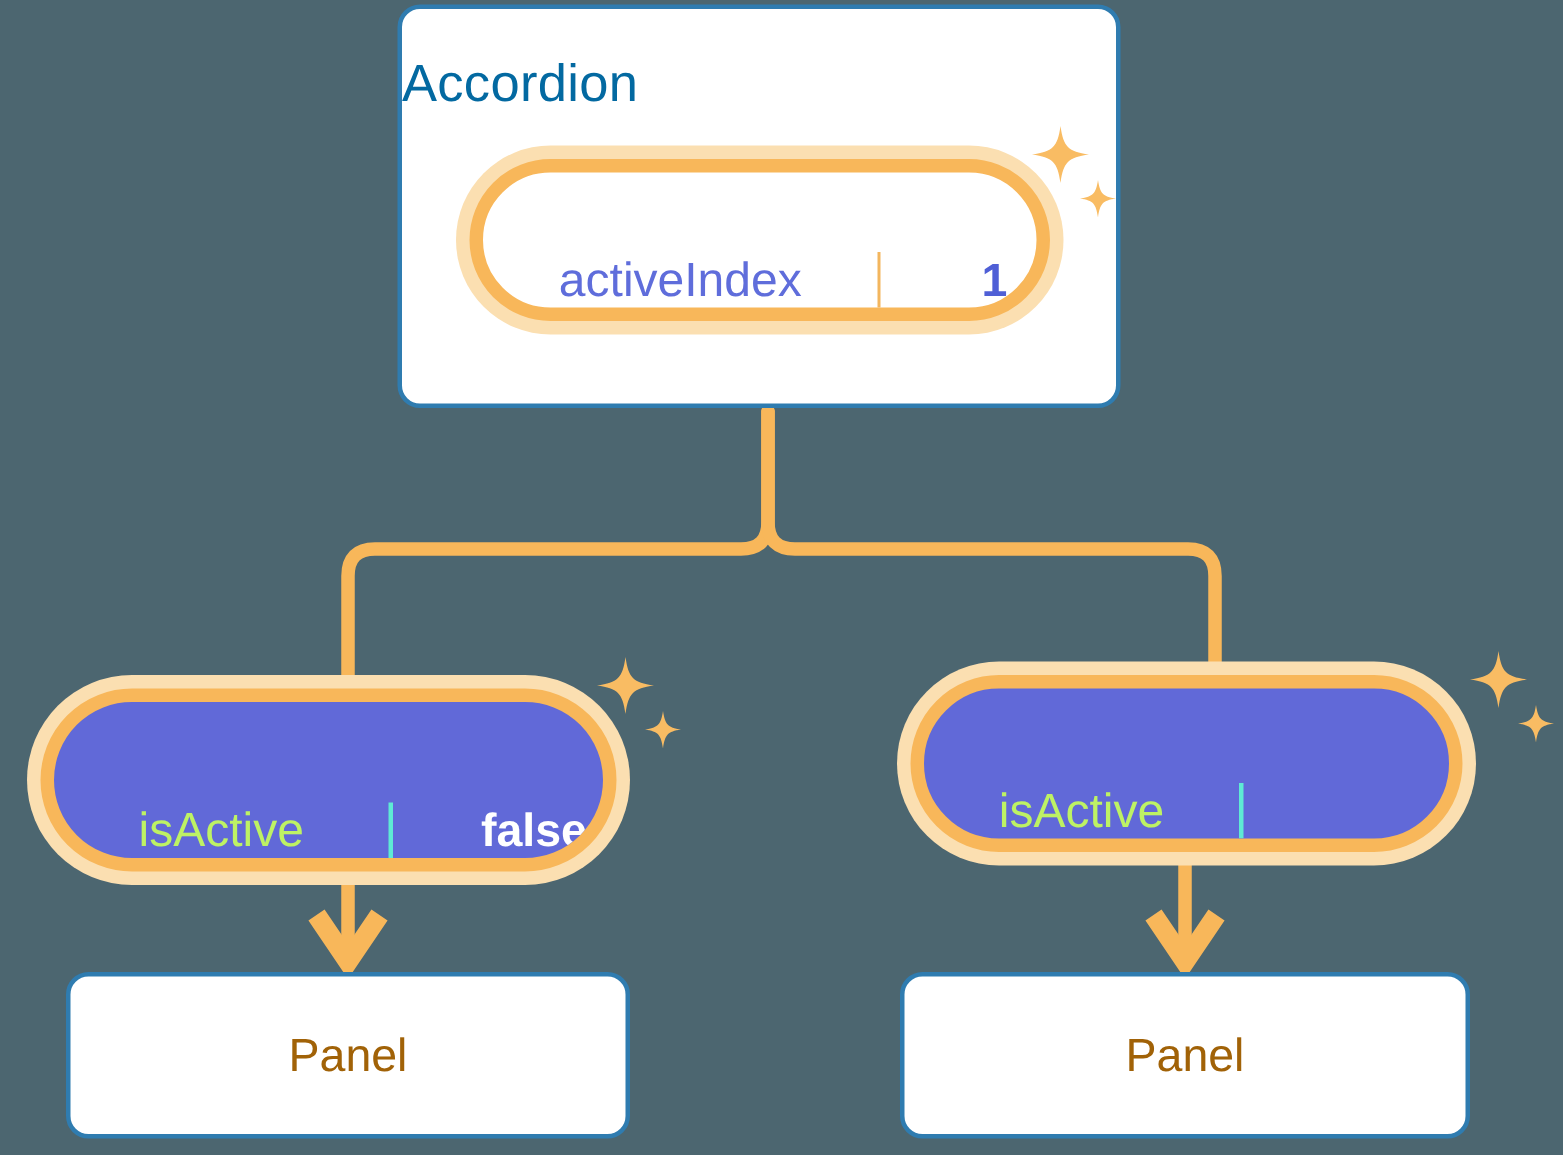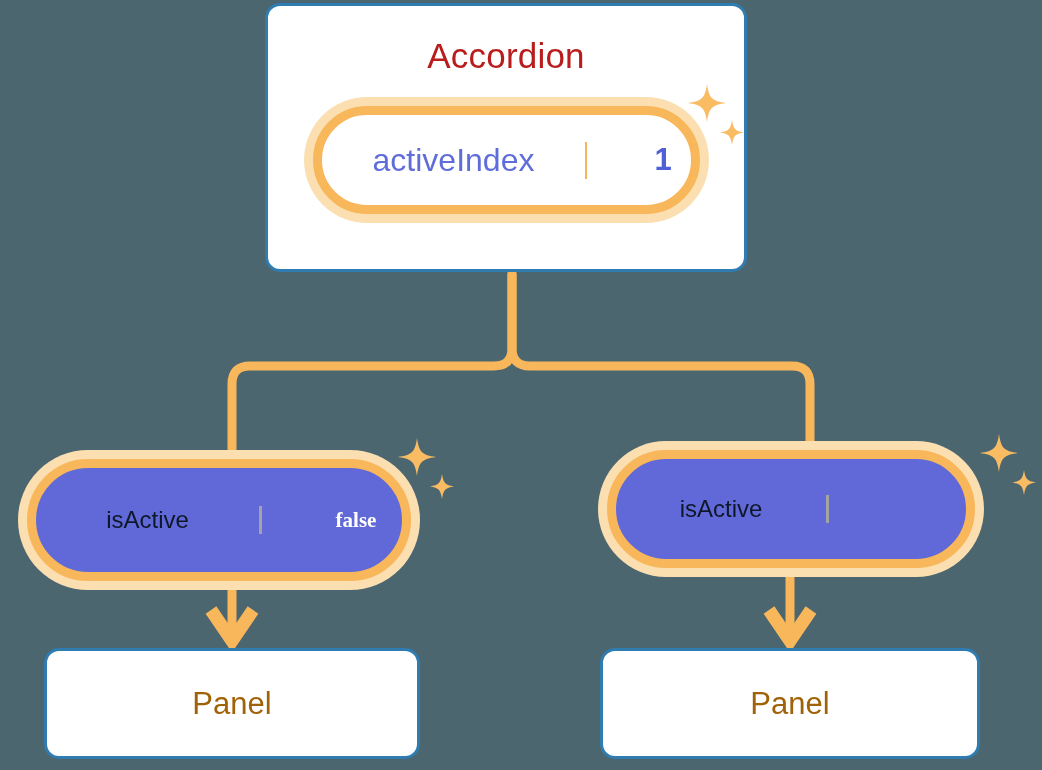--- a/index.html
+++ b/index.html
@@ -42,22 +42,21 @@
     left: 265px;
     top: 3px;
     width: 482px;
     height: 269px;
   }
   .card-title {
     position: absolute;
     left: 0;
     right: 0;
     top: 30px;
-    text-align: center;
-    color: #b91c1c;
+    color: #0369a1;
     font-size: 35px;
     letter-spacing: 0.2px;
   }
 
   #panel-card-left {
     left: 44px;
     top: 648px;
     width: 376px;
     height: 111px;
   }
@@ -76,21 +75,21 @@
     text-align: center;
     color: #a16207;
     font-size: 31px;
   }
 
   
   .pill {
     position: absolute;
     box-sizing: border-box;
     display: flex;
-    align-items: center;
+    align-items: flex-end;
     border-radius: 999px;
     
     border: 9px solid #f8b75a;
     background: #ffffff;
     box-shadow: 0 0 0 9px #fbdfb1;
     gap: 48px;
   }
   .pill .seg {
     display: flex;
     align-items: center;
@@ -120,29 +119,28 @@
     font-weight: bold;
   }
 
   
   .pill-filled {
     background: #6169d8;
     border-radius: 999px;
     overflow: hidden;
   }
   .pill-filled .seg-key {
-    color: #0f172a;
-    font-size: 24px;
-    border-right: 3px solid #a3a3a3;
+    color: #bef264;
+    font-size: 32px;
+    border-right: 3px solid #5eead4;
   }
   .pill-filled .seg-val {
     color: #ffffff;
-    font-size: 21px;
+    font-size: 31px;
     font-weight: bold;
-    font-family: Liberation Serif, serif;
   }
   #pill-left {
     left: 27px;
     top: 459px;
     width: 384px;
     height: 122px;
     border-radius: 61px;
   }
   #pill-left .seg-key { width: 226px; }
   #pill-right {

